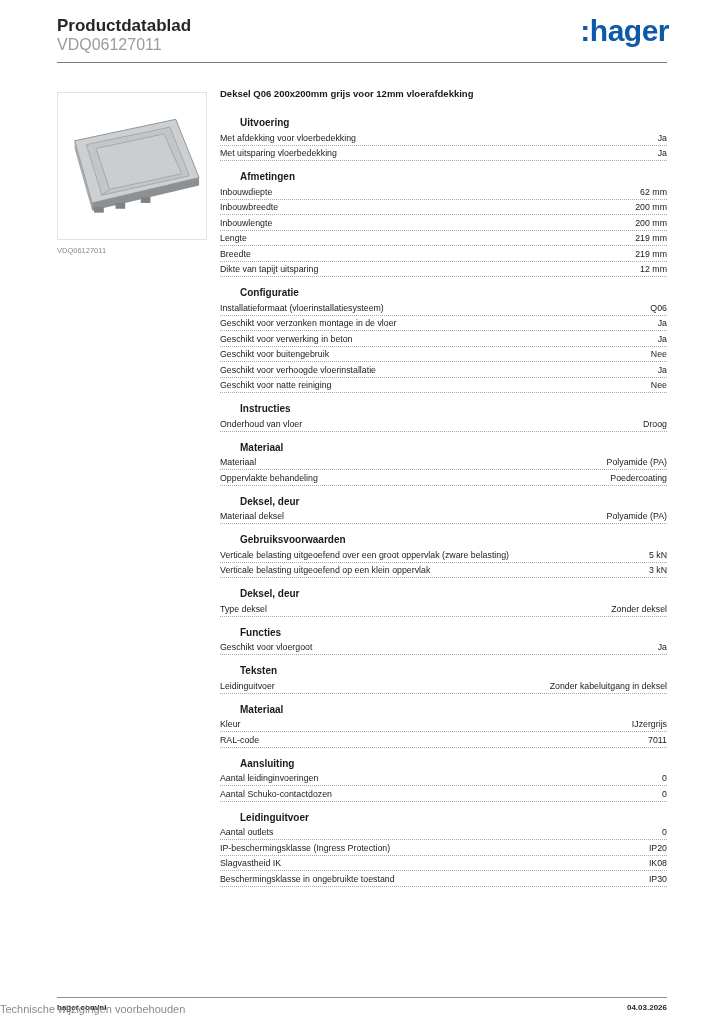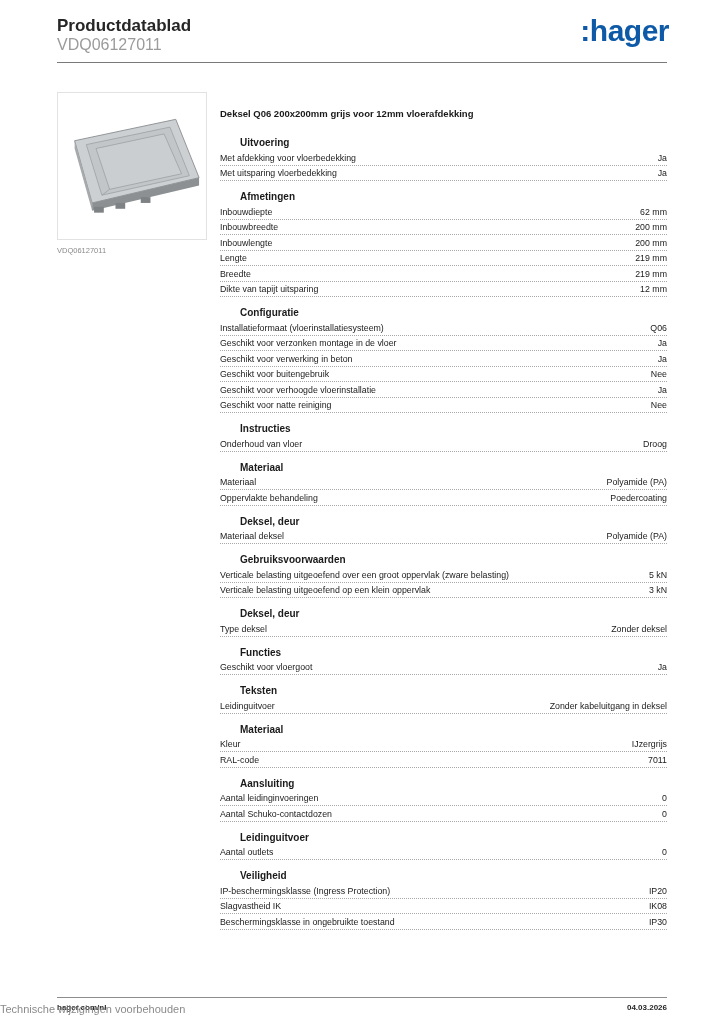--- a/index.html
+++ b/index.html
@@ -13,21 +13,21 @@
   .header-rule { position:absolute; left:57px; right:57px; top:62px; border-top:1px solid #7a7a7a; }
   .logo { position:absolute; right:55px; top:14px; font-size:30px; font-weight:bold;
     color:var(--brand,#0e5aa7); letter-spacing:-0.5px; }
 
   
   .img-box { position:absolute; left:57px; top:92px; width:150px; height:148px;
     border:1px solid #e2e2e2; background:#fff; display:flex; align-items:center; justify-content:center; }
   .img-caption { position:absolute; left:57px; top:246px; font-size:7.5px; color:#8a8a8a; }
 
   
-  .right-col { position:absolute; left:220px; right:57px; top:108px; }
+  .right-col { position:absolute; left:220px; right:57px; top:88px; }
   .product-title { font-size:9.5px; font-weight:bold; margin-bottom:18px; }
   .tech-heading { font-size:9.5px; font-weight:bold; margin-bottom:8px; }
 
   .section-heading { font-size:10px; font-weight:bold; margin-top:10px; margin-bottom:2px;padding-left:20px; }
   .spec-row { display:flex; justify-content:space-between; align-items:baseline;
     font-size:8.8px; padding:2.5px 0 2px 0; border-bottom:1px dotted #a8a8a8; }
   .spec-row .lbl { color:#1a1a1a; }
   .spec-row .val { color:#1a1a1a; white-space:nowrap; margin-left:10px; }
 
   
@@ -183,21 +183,20 @@
         </div>
         <div class="spec-row">
           <span class="lbl">Aantal Schuko-contactdozen</span>
           <span class="val">0</span>
         </div>
         <div class="section-heading">Leidinguitvoer</div>
         <div class="spec-row">
           <span class="lbl">Aantal outlets</span>
           <span class="val">0</span>
         </div>
-        <div class="section-heading">Veiligheid</div>
         <div class="spec-row">
           <span class="lbl">IP-beschermingsklasse (Ingress Protection)</span>
           <span class="val">IP20</span>
         </div>
         <div class="spec-row">
           <span class="lbl">Slagvastheid IK</span>
           <span class="val">IK08</span>
         </div>
         <div class="spec-row">
           <span class="lbl">Beschermingsklasse in ongebruikte toestand</span>

